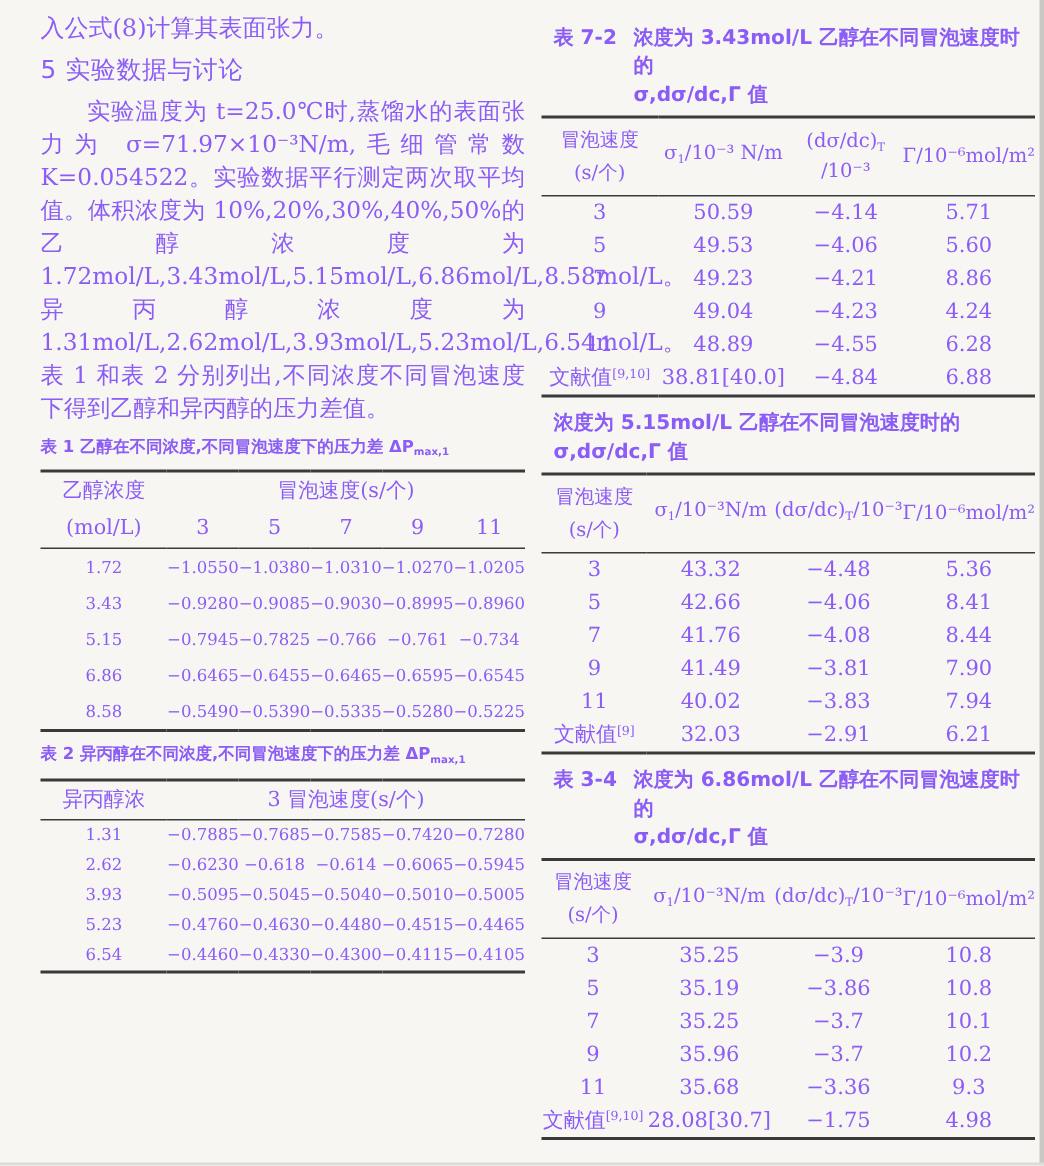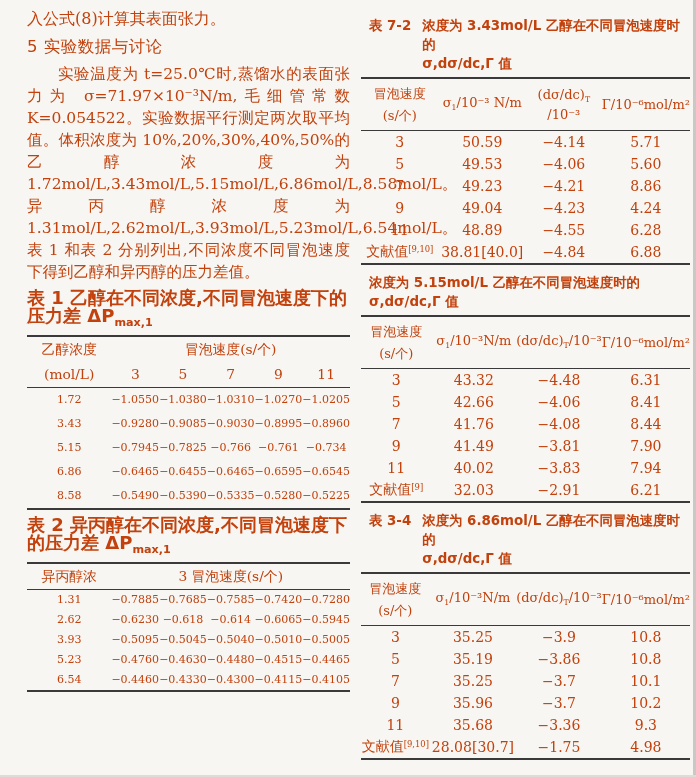--- a/index.html
+++ b/index.html
@@ -1,37 +1,37 @@
 <!DOCTYPE html>
 <html><head>
 <meta charset="utf-8">
 <style>
   html,body{margin:0;padding:0;background:#e9e8e5;}
   .page{
     position:relative;width:696px;height:777px;overflow:hidden;
-    background:#f7f6f2;color:#c2410c;
+    background:#f7f6f2;color:#8b5cf6;
     font-family:"DejaVu Serif","Liberation Serif",serif;
   }
   .edge-right{position:absolute;right:0;top:0;width:3px;height:100%;background:#c9c8c4;}
   .edge-bottom{position:absolute;left:0;bottom:0;width:100%;height:2px;background:#dddcd7;}
 
   .col-left{position:absolute;left:27px;top:6px;width:323px;}
   .col-right{position:absolute;left:361px;top:8px;width:329px;}
 
   .body-line{font-size:16px;line-height:26px;margin:0;}
   .section-heading{
     font-family:"DejaVu Sans","Liberation Sans",sans-serif;
     font-size:16.5px;font-weight:400;margin:4px 0 5px 0;letter-spacing:.5px;
   }
   .para{font-size:15.5px;text-align:justify;margin:0;text-indent:2em;}
   .p1{line-height:22px;}
 
   .cap{
     font-family:"DejaVu Sans","Liberation Sans",sans-serif;
-    font-size:18px;font-weight:700;line-height:18px;margin:6px 0 3px 0;
+    font-size:11px;font-weight:700;line-height:18px;margin:6px 0 3px 0;
   }
   .cap sub{font-size:.62em;}
   .tcap{
     display:flex;gap:11px;padding-left:8px;
     font-family:"DejaVu Sans","Liberation Sans",sans-serif;
     font-size:13.4px;font-weight:700;line-height:19px;margin:8px 0 4px 0;
   }
   .tcap .tlabel{white-space:nowrap;}
 
   table.tbl{width:100%;border-collapse:collapse;
@@ -256,21 +256,21 @@
               <th><span>σ</span><sub>1</sub><span>/10⁻³N/m</span></th>
               <th><span>(dσ/dc)</span><sub>T</sub><span>/10⁻³</span></th>
               <th>Γ/10⁻⁶mol/m²</th>
             </tr>
           </thead>
         <tbody>
             <tr>
               <td>3</td>
               <td>43.32</td>
               <td>−4.48</td>
-              <td>6.31</td>
+              <td>5.36</td>
             </tr>
             <tr>
               <td>5</td>
               <td>42.66</td>
               <td>−4.06</td>
               <td>8.41</td>
             </tr>
             <tr>
               <td>7</td>
               <td>41.76</td>

